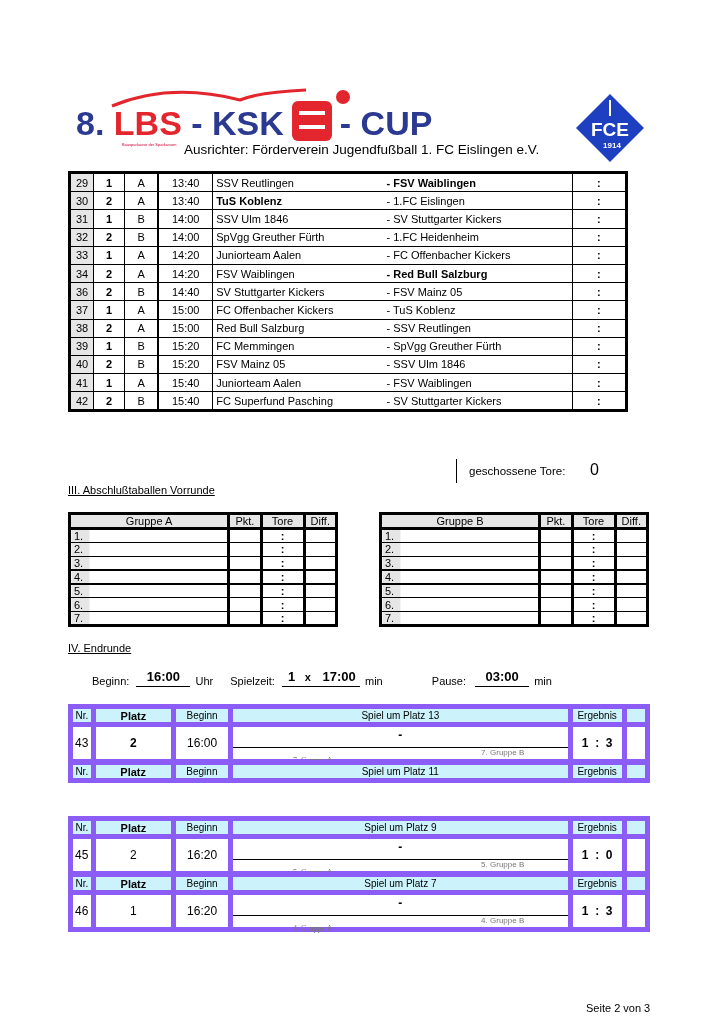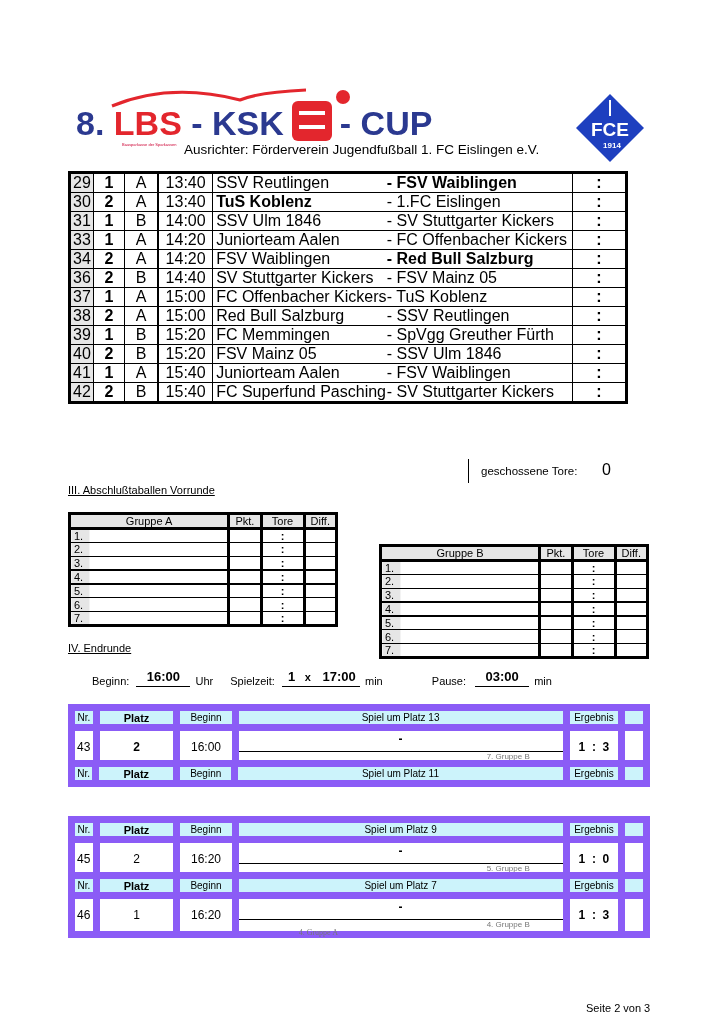--- a/index.html
+++ b/index.html
@@ -19,32 +19,32 @@
   .sparkasse-s::before { content: ""; position: absolute; left: 7px; top: 10px; width: 26px; height: 4px; background: #fff; }
   .sparkasse-s::after { content: ""; position: absolute; left: 7px; top: 24px; width: 26px; height: 4px; background: #fff; }
   .sparkasse-dot { position: absolute; left: 266px; top: 6px; width: 14px; height: 14px; background: #e3262d; border-radius: 50%; }
   .organizer { position: absolute; left: 114px; top: 58px; font-size: 13.5px; white-space: nowrap; }
 
   .fce-logo { position: absolute; left: 574px; top: 92px; width: 72px; height: 72px; }
 
   
   table { border-collapse: collapse; }
   .matches { position: absolute; left: 68px; top: 171px; width: 560px; border: 3px solid #000;
-             font-size: 16px; }
+             font-size: 11px; }
   .matches td { height: 17.2px; padding: 0; border: 1px solid #000; white-space: nowrap; }
   .matches td.nr { width: 22px; text-align: center; background: #e6e6e6; }
   .matches td.field { width: 30px; text-align: center; font-weight: bold; }
   .matches td.group { width: 32px; text-align: center; }
   .matches td.time { width: 53px; text-align: center; border-left: 2px solid #000; }
   .matches td.home { padding-left: 3px; border-right: none; width: 170px; }
   .matches td.away { border-left: none; width: 185px; }
   .matches td.score { width: 52px; text-align: center; font-weight: bold; }
   .bold { font-weight: bold; }
 
-  .goals { position: absolute; left: 468px; top: 459px; width: 162px; height: 24px; font-size: 11.5px; text-decoration: underline; }
+  .goals { position: absolute; left: 456px; top: 459px; width: 162px; height: 24px; font-size: 11.5px; text-decoration: underline; }
   .goals .bar { position: absolute; left: 0; top: 0; width: 1px; height: 24px; background: #000; }
   .goals .lbl { position: absolute; left: 13px; top: 6px; }
   .goals .val { position: absolute; left: 134px; top: 2px; font-size: 16px; }
 
   .section-title { position: absolute; font-size: 11px; text-decoration: underline; white-space: nowrap; }
 
   
   .grp { position: absolute; top: 512px; width: 270px; border: 3px solid #000; font-size: 11px; padding-left: 12px; }
   .grp th { background: #e6e6e6; font-weight: normal; height: 12px; padding: 0; border: 1px solid #000; border-bottom: 3px solid #000; }
   .grp td { height: 12.3px; padding: 0; border: 1px solid #000; }
@@ -54,21 +54,21 @@
   .grp .c-diff { width: 28px; border-left: 3px solid #000; text-align: center; }
   .grp tr.sep td { border-top: 2px solid #000; }
 
   
   .params { position: absolute; left: 92px; top: 669px; font-size: 11px; white-space: nowrap; }
   .params span { display: inline-block; }
   .params .fld { border-bottom: 1px solid #000; text-align: center; font-size: 13px; font-weight: bold; height: 17px; vertical-align: bottom; }
 
   
   .final { position: absolute; left: 68px; width: 582px; border: 3px solid #000; font-size: 10px; }
-  .final td, .final th { padding: 0; border: 7px solid #8b5cf6; }
+  .final td, .final th { padding: 0; border: 5px solid #8b5cf6; }
   .final th { background: #ccf3fb; font-weight: normal; height: 13px; }
   .final th.platz { font-weight: bold; font-size: 11px; margin-top: 14px; }
   .final td { height: 32px; text-align: center; font-size: 12px; }
   .final .c-nr { width: 18px; }
   .final .c-platz { width: 80px; }
   .final .c-beg { width: 54px; }
   .final .c-game { width: 364px; }
   .final .c-res { width: 50px; font-weight: bold; }
   .final .c-x { width: 20px; }
   .game-cell { position: relative; padding: 0 !important; }
@@ -128,20 +128,29 @@
       <tr>
         <td class="nr">31</td>
         <td class="field">1</td>
         <td class="group">B</td>
         <td class="time">14:00</td>
         <td class="home">SSV Ulm 1846</td>
         <td class="away"><span>- </span><span>SV Stuttgarter Kickers</span></td>
         <td class="score">:</td>
       </tr>
       <tr>
+        <td class="nr">32</td>
+        <td class="field">2</td>
+        <td class="group">B</td>
+        <td class="time">14:00</td>
+        <td class="home">SpVgg Greuther Fürth</td>
+        <td class="away"><span>- </span><span>1.FC Heidenheim</span></td>
+        <td class="score">:</td>
+      </tr>
+      <tr>
         <td class="nr">33</td>
         <td class="field">1</td>
         <td class="group">A</td>
         <td class="time">14:20</td>
         <td class="home">Juniorteam Aalen</td>
         <td class="away"><span>- </span><span>FC Offenbacher Kickers</span></td>
         <td class="score">:</td>
       </tr>
       <tr>
         <td class="nr">34</td>
@@ -274,21 +283,21 @@
       </tr>
       <tr>
         <td class="rank">7.</td>
         <td class="c-pkt"></td>
         <td class="c-tore">:</td>
         <td class="c-diff"></td>
       </tr>
     </tbody>
 </table>
 
-<table class="grp" style="left:379px;margin-top:32px;">
+<table class="grp" style="left:379px;">
   <thead>
     <tr>
       <th>Gruppe B</th>
       <th class="c-pkt">Pkt.</th>
       <th class="c-tore" style="font-weight:normal">Tore</th>
       <th class="c-diff">Diff.</th>
     </tr>
   </thead>
   <tbody class="grp-body">
       <tr>

